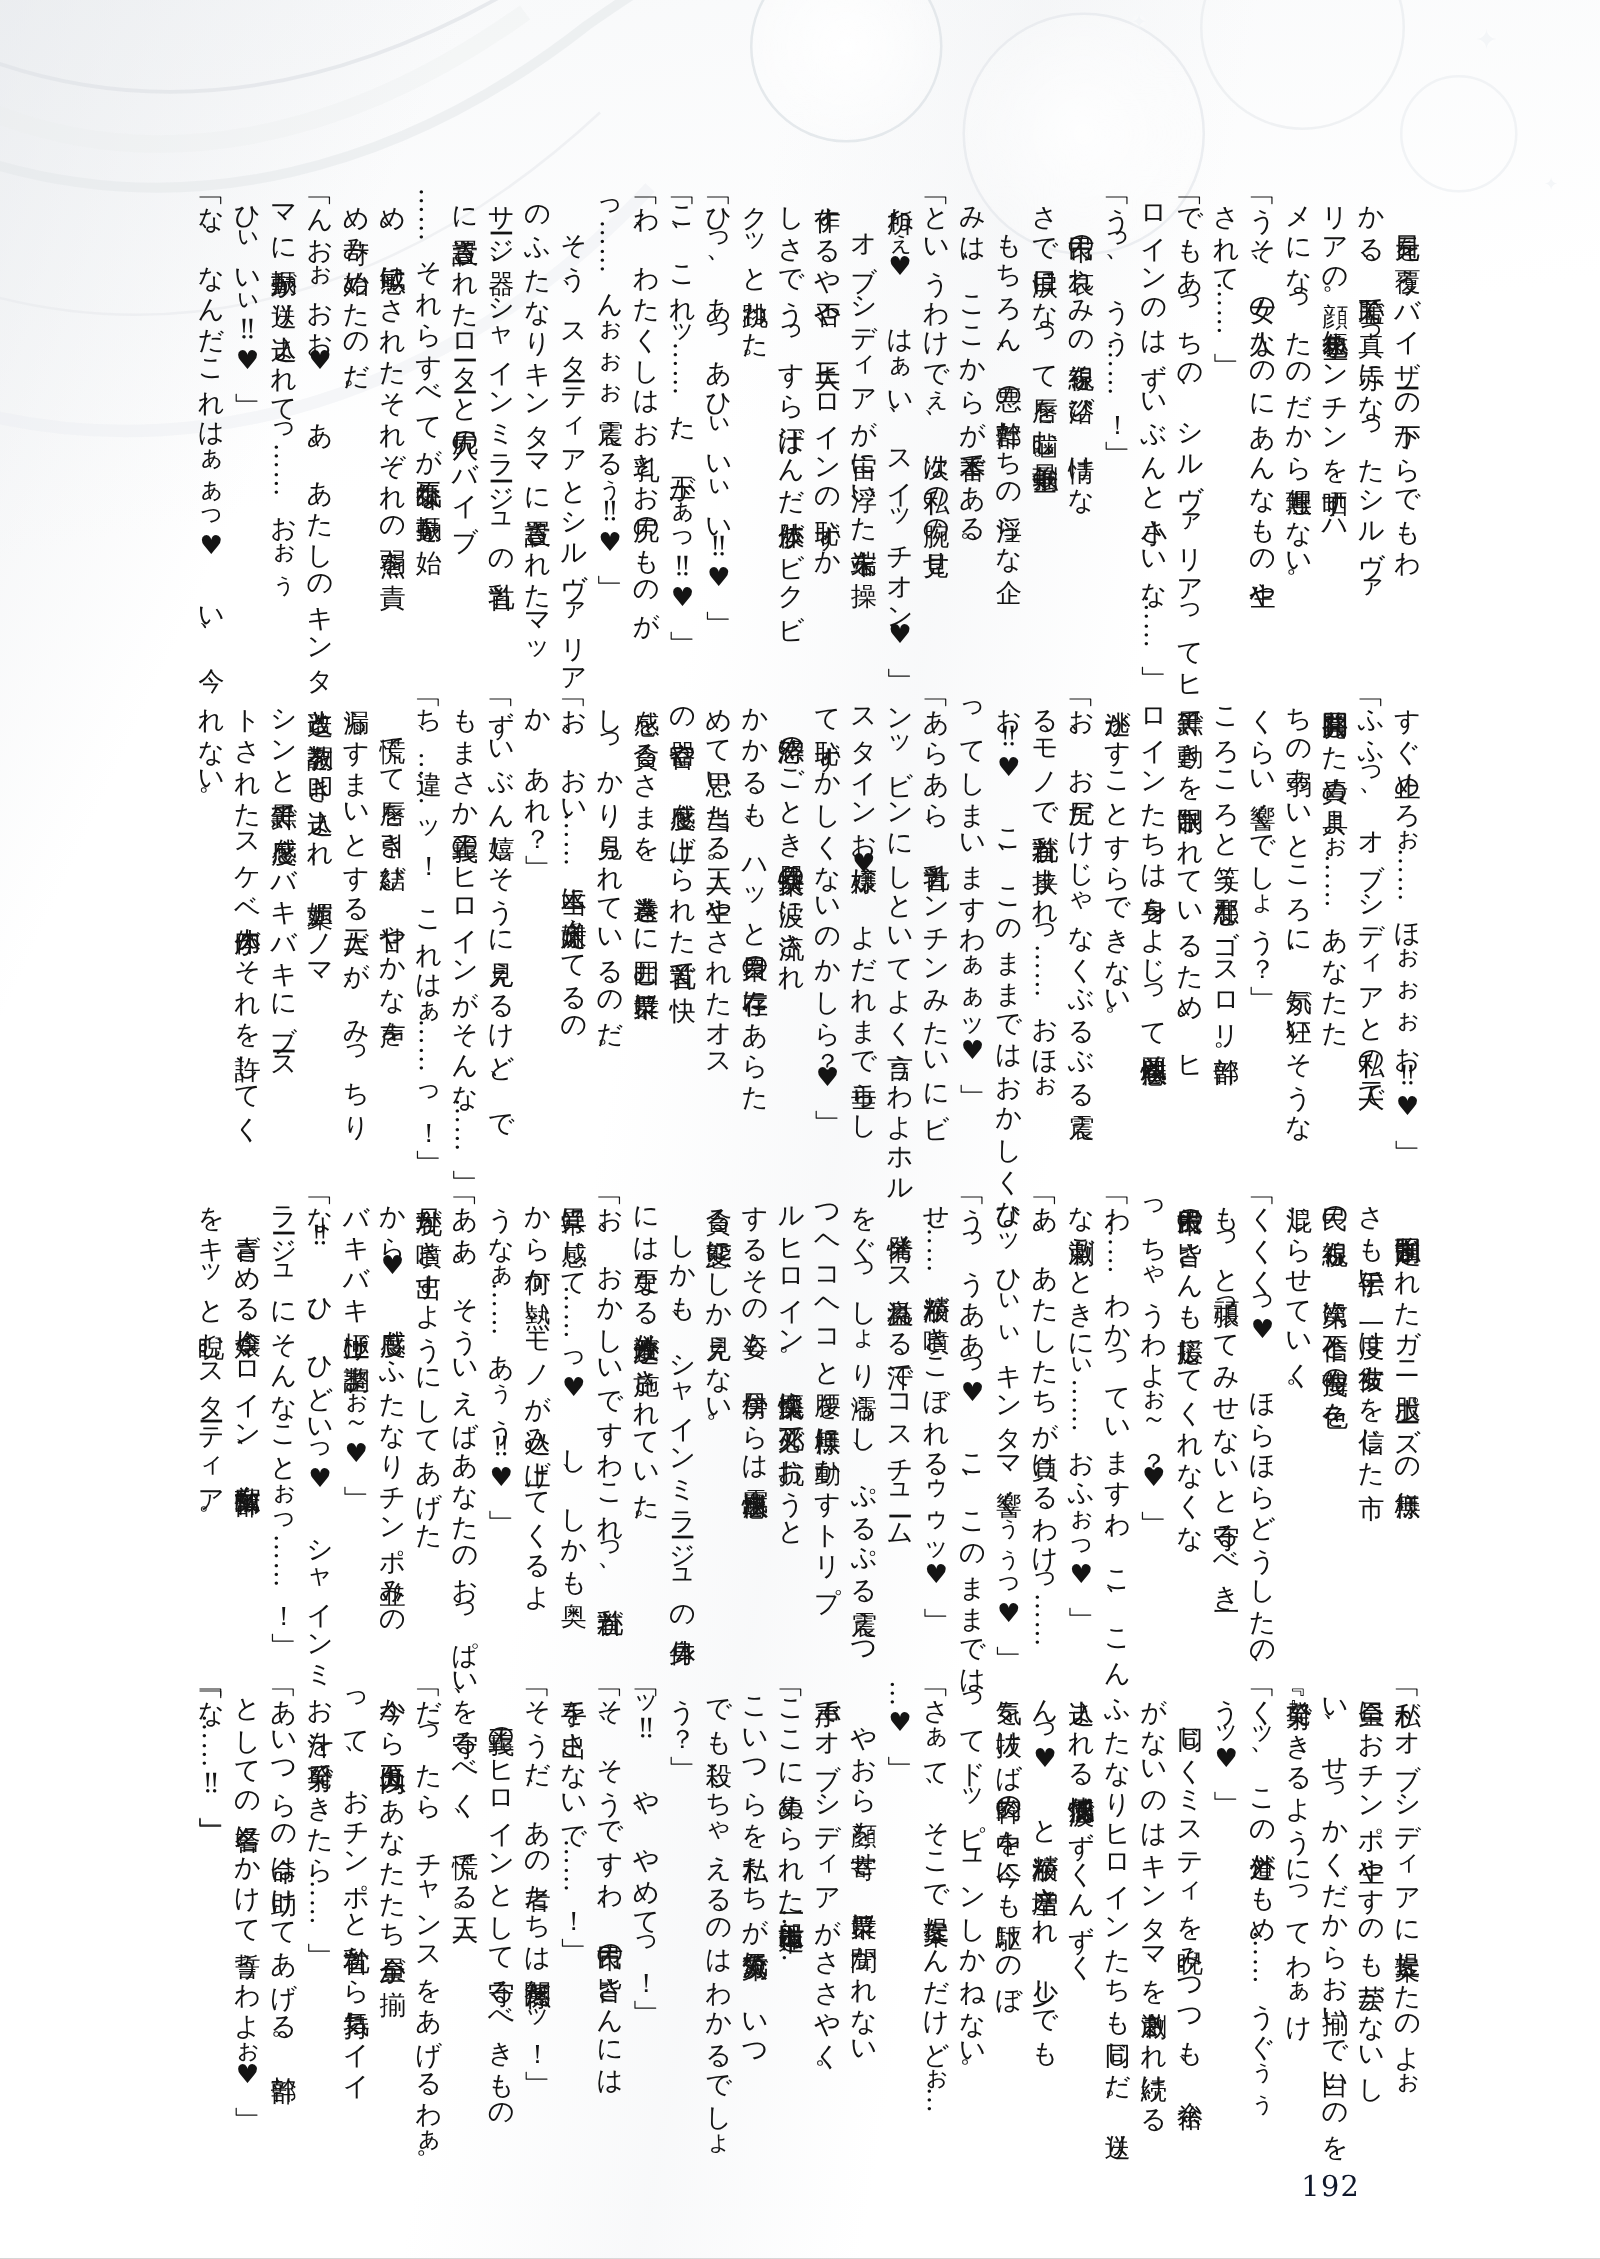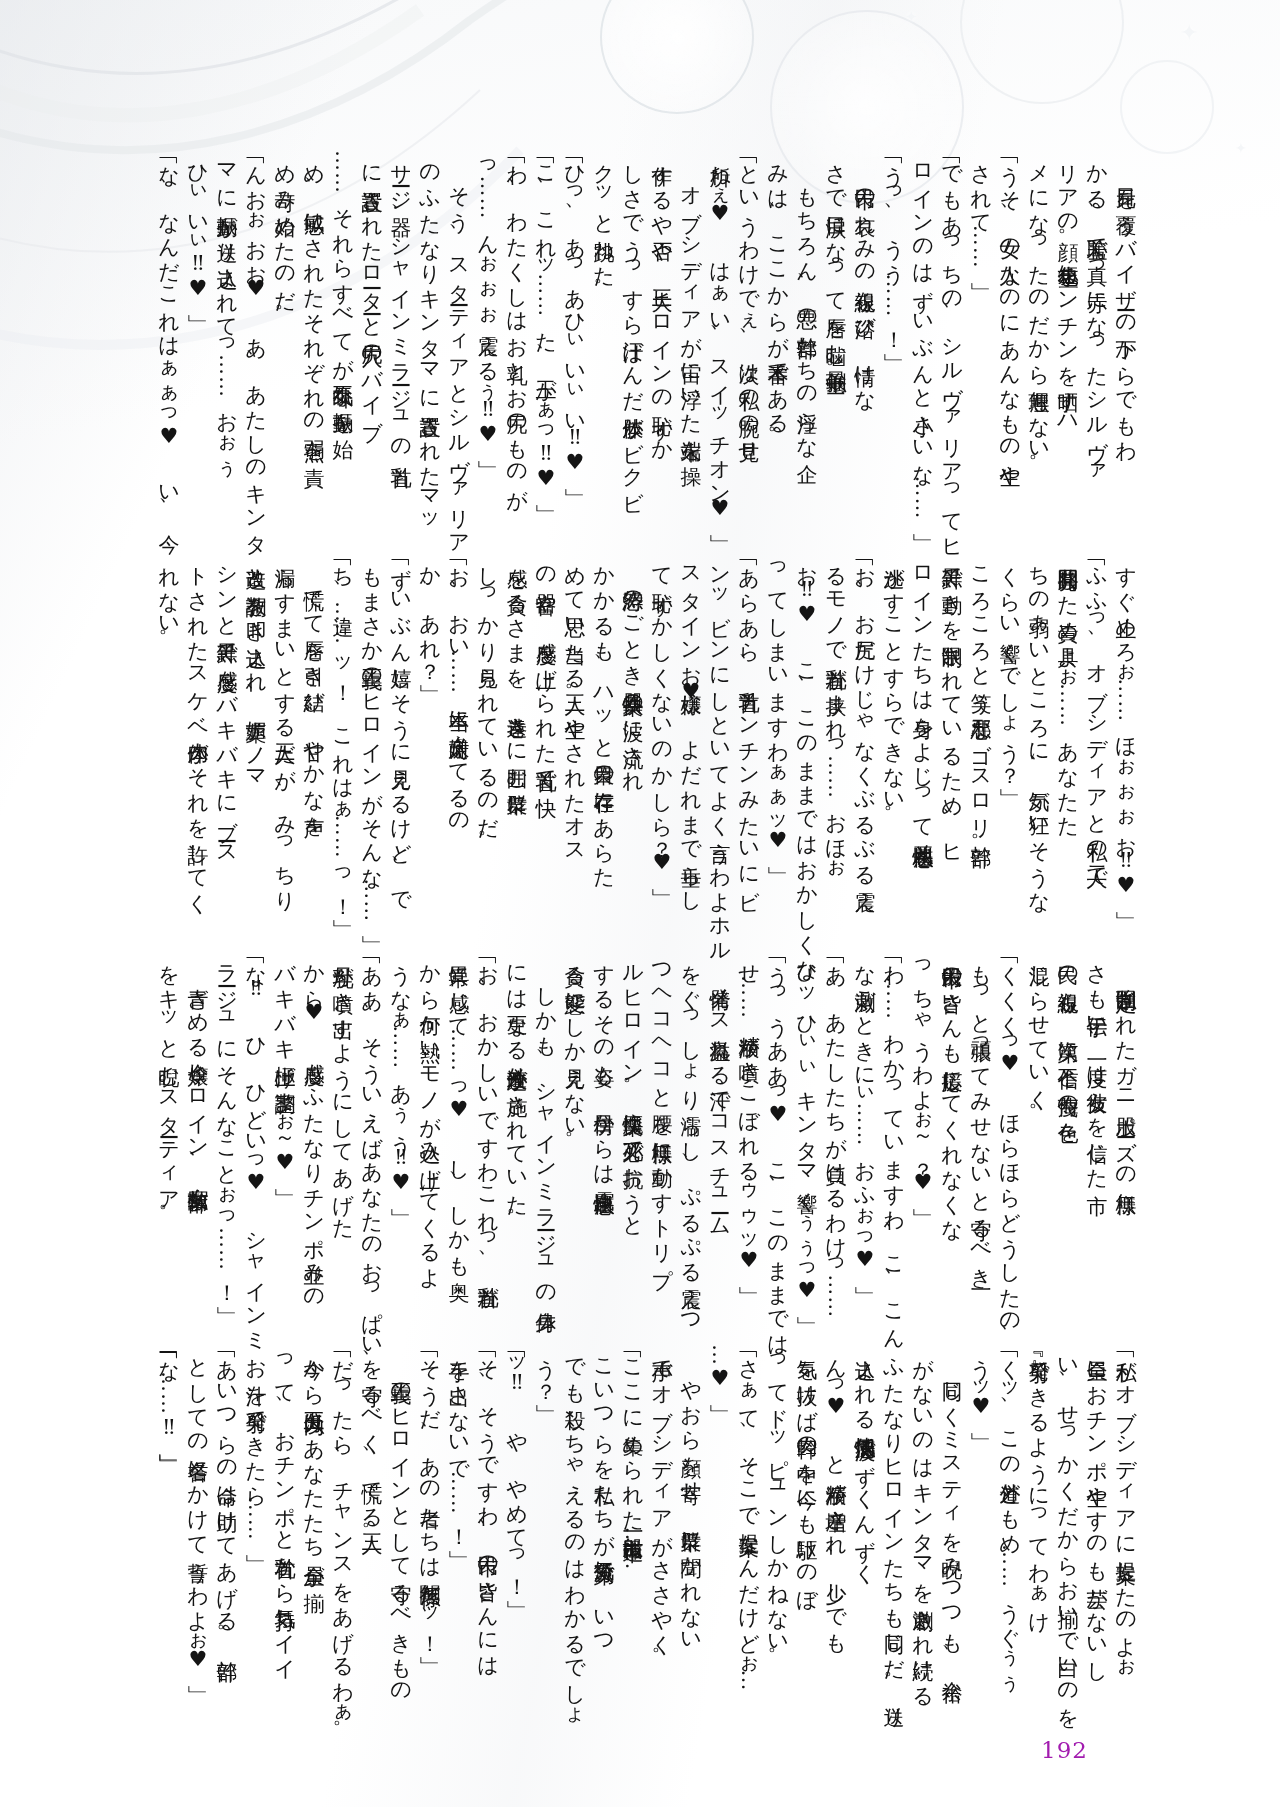--- a/index.html
+++ b/index.html
@@ -49,21 +49,21 @@
   .band1{top:150px;}
   .band2{top:552px;}
   .band3{top:950px;}
   .band4{top:1344px;}
 
   .page-number{
     position:absolute;
     top:1737px;
     right:192px;
     font-size:23px;
-    color:#a21caf;
+    color:#0f172a;
     font-family:"DejaVu Serif", serif;
     letter-spacing:1px;
   }
 </style>
 </head>
 <body>
 
 <div class="page">
 
   <div class="sheen"></div>

